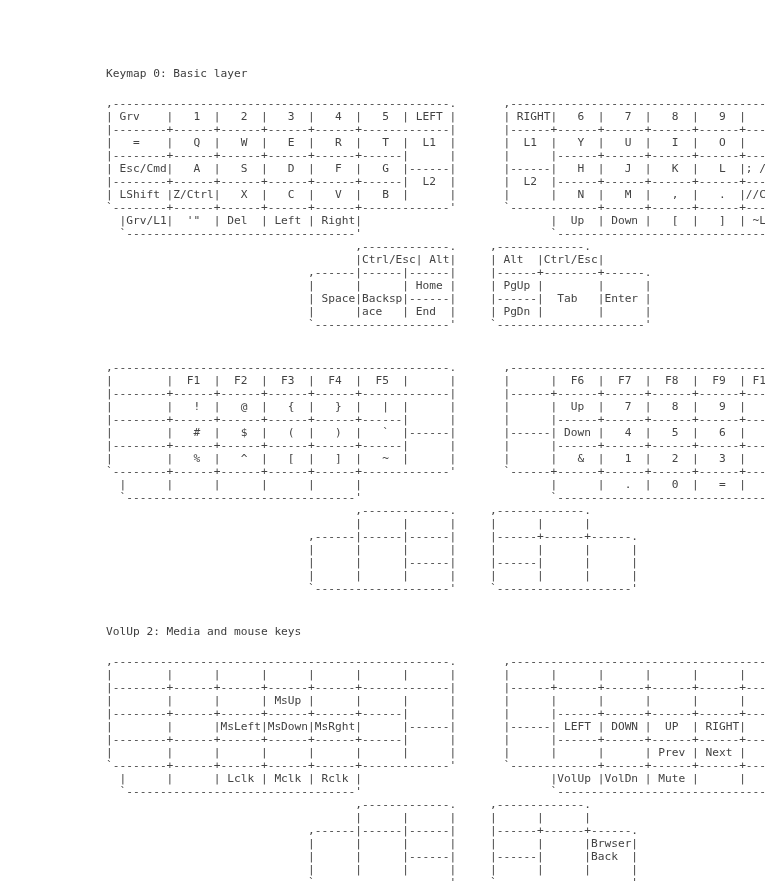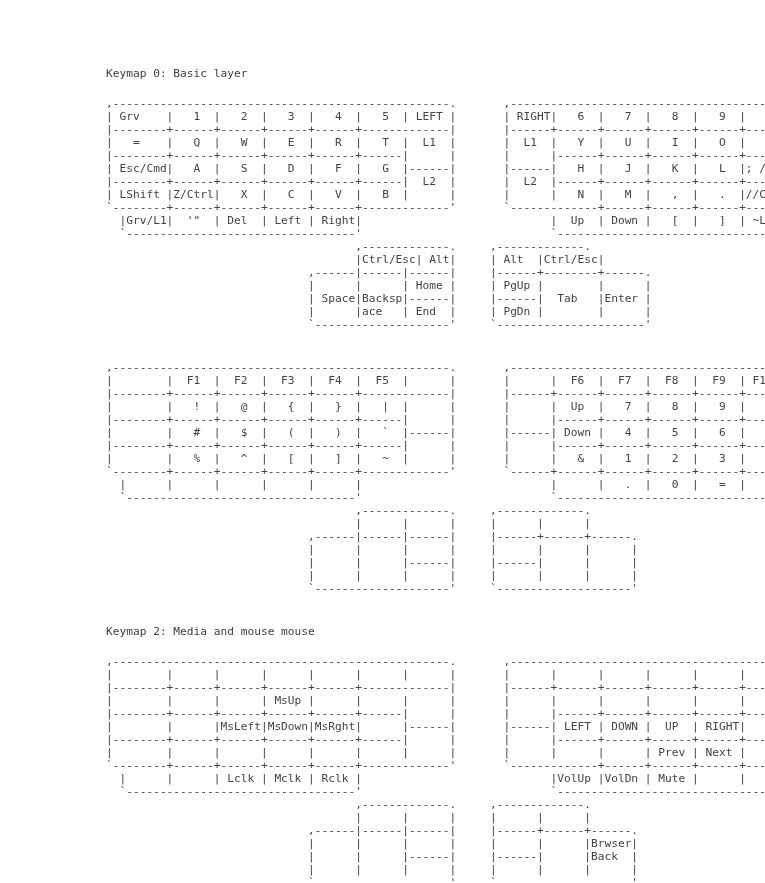--- a/index.html
+++ b/index.html
@@ -70,21 +70,21 @@
                                      ,-------------.     ,-------------.
                                      |      |      |     |      |      |
                               ,------|------|------|     |------+------+------.
                               |      |      |      |     |      |      |      |
                               |      |      |------|     |------|      |      |
                               |      |      |      |     |      |      |      |
                               `--------------------'     `--------------------'</pre>
   </section>
 
   <section class="keymap-section">
-    <div class="keymap-title">Keymap 2: Media and mouse mouse</div>
+    <div class="keymap-title">VolUp 2: Media and mouse keys</div>
     <pre class="keymap-art">,--------------------------------------------------.       ,--------------------------------------------------.
 |        |      |      |      |      |      |      |       |      |      |      |      |      |      |        |
 |--------+------+------+------+------+-------------|       |------+------+------+------+------+------+--------|
 |        |      |      | MsUp |      |      |      |       |      |      |      |      |      |      |        |
 |--------+------+------+------+------+------|      |       |      |------+------+------+------+------+--------|
 |        |      |MsLeft|MsDown|MsRght|      |------|       |------| LEFT | DOWN |  UP  | RIGHT|      |  Play  |
 |--------+------+------+------+------+------|      |       |      |------+------+------+------+------+--------|
 |        |      |      |      |      |      |      |       |      |      |      | Prev | Next |      |        |
 `--------+------+------+------+------+-------------'       `-------------+------+------+------+------+--------'
   |      |      | Lclk | Mclk | Rclk |                            |VolUp |VolDn | Mute |      |      |

